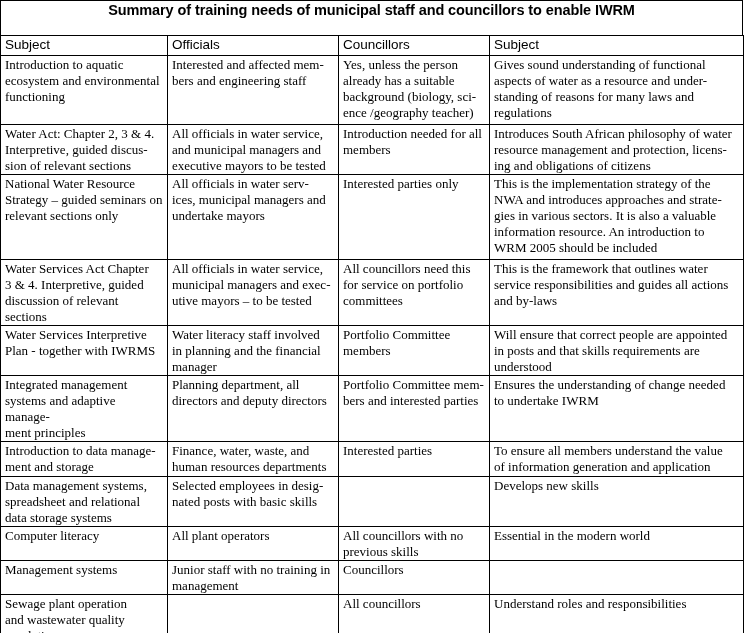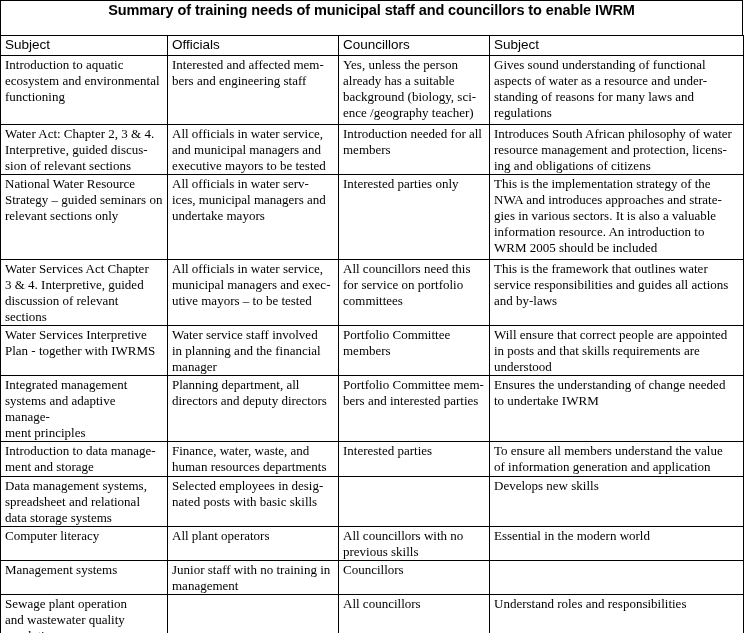--- a/index.html
+++ b/index.html
@@ -107,21 +107,21 @@
         <td class="cell-text">All councillors need this
 for service on portfolio
 committees</td>
         <td class="cell-text">This is the framework that outlines water
 service responsibilities and guides all actions
 and by-laws</td>
       </tr>
       <tr style="height:50px">
         <td class="cell-text">Water Services Interpretive
 Plan - together with IWRMS</td>
-        <td class="cell-text">Water service staff involved
+        <td class="cell-text">Water literacy staff involved
 in planning and the financial
 manager</td>
         <td class="cell-text">Portfolio Committee
 members</td>
         <td class="cell-text">Will ensure that correct people are appointed
 in posts and that skills requirements are
 understood</td>
       </tr>
       <tr style="height:50px">
         <td class="cell-text">Integrated management

